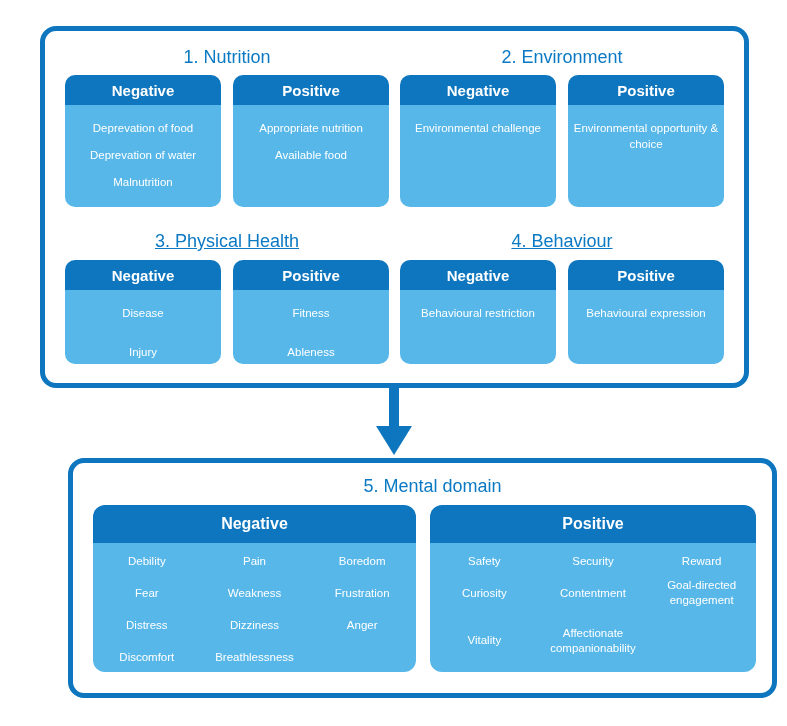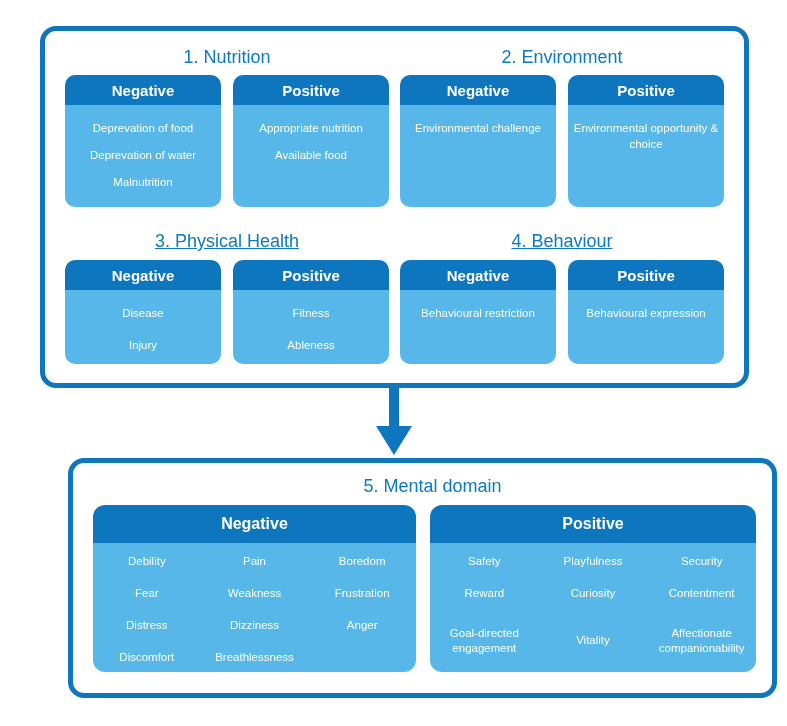--- a/index.html
+++ b/index.html
@@ -73,21 +73,21 @@
     flex:1;
     background:var(--light);
     color:var(--card-text);
     font-size:11.5px;
     text-align:center;
     display:flex;
     flex-direction:column;
     align-items:center;
   }
   .body-r1{padding-top:15px;row-gap:11px;}
-  .body-r2{padding-top:15px;row-gap:16px;}
+  .body-r2{padding-top:15px;row-gap:23px;}
   .item{line-height:16px;padding:0 5px;}
 
   
   .arrow{position:absolute;left:0;top:0;}
   .arrow-stem{
     position:absolute;
     left:389px;top:386px;
     width:10px;height:41px;
     background:var(--blue);
   }
@@ -254,21 +254,20 @@
           <div class="cell">Discomfort</div>
           <div class="cell">Breathlessness</div>
           <div class="cell"></div>
         </div>
       </div>
 
       <div class="big-card big-pos">
         <div class="big-head">Positive</div>
         <div class="big-body big-body-pos">
           <div class="cell">Safety</div>
-          <div class="cell">Playfulness</div>
           <div class="cell">Security</div>
           <div class="cell">Reward</div>
           <div class="cell">Curiosity</div>
           <div class="cell">Contentment</div>
           <div class="cell">Goal-directed engagement</div>
           <div class="cell">Vitality</div>
           <div class="cell">Affectionate companionability</div>
         </div>
       </div>
 

